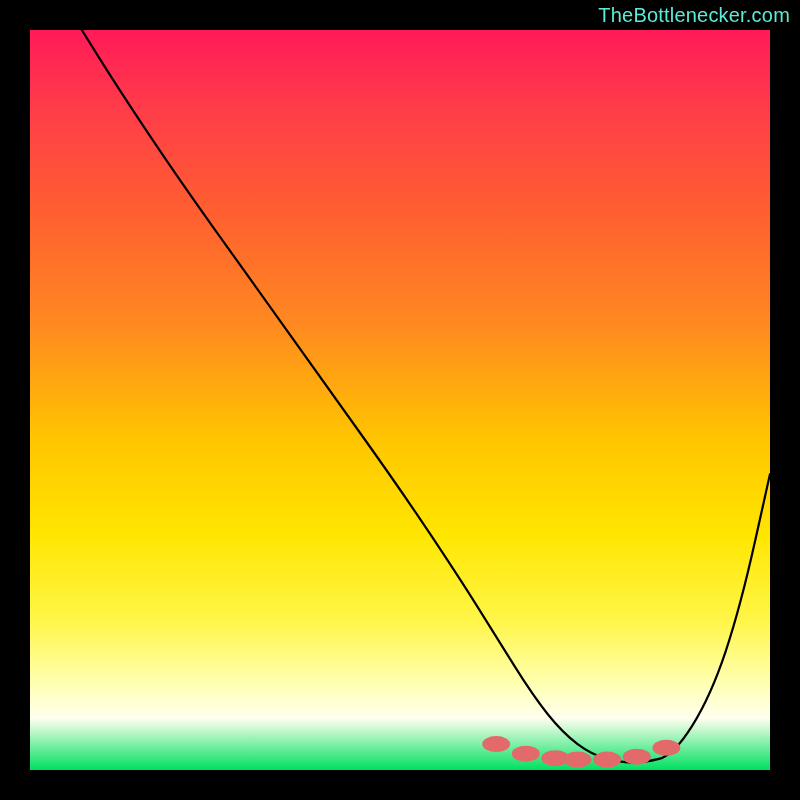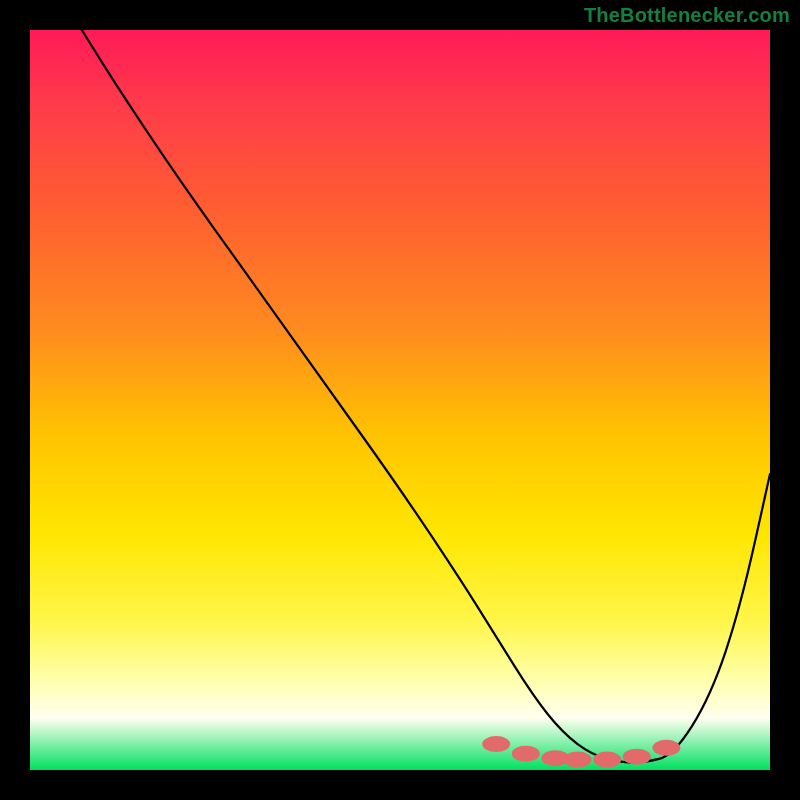--- a/index.html
+++ b/index.html
@@ -8,23 +8,23 @@
     height: 800px;
     background: #000;
     position: relative;
     font-family: Arial, sans-serif;
     overflow: hidden;
   }
   .watermark {
     position: absolute;
     top: 4px;
     right: 10px;
-    color: #15803d;
+    color: #5eead4;
     font-size: 20px;
-    font-weight: 700;
+    font-weight: 400;
     z-index: 10;
     letter-spacing: 0.2px;
   }
   .plot-area {
     position: absolute;
     left: 30px;
     top: 30px;
     width: 740px;
     height: 740px;
     background: linear-gradient(to bottom,

